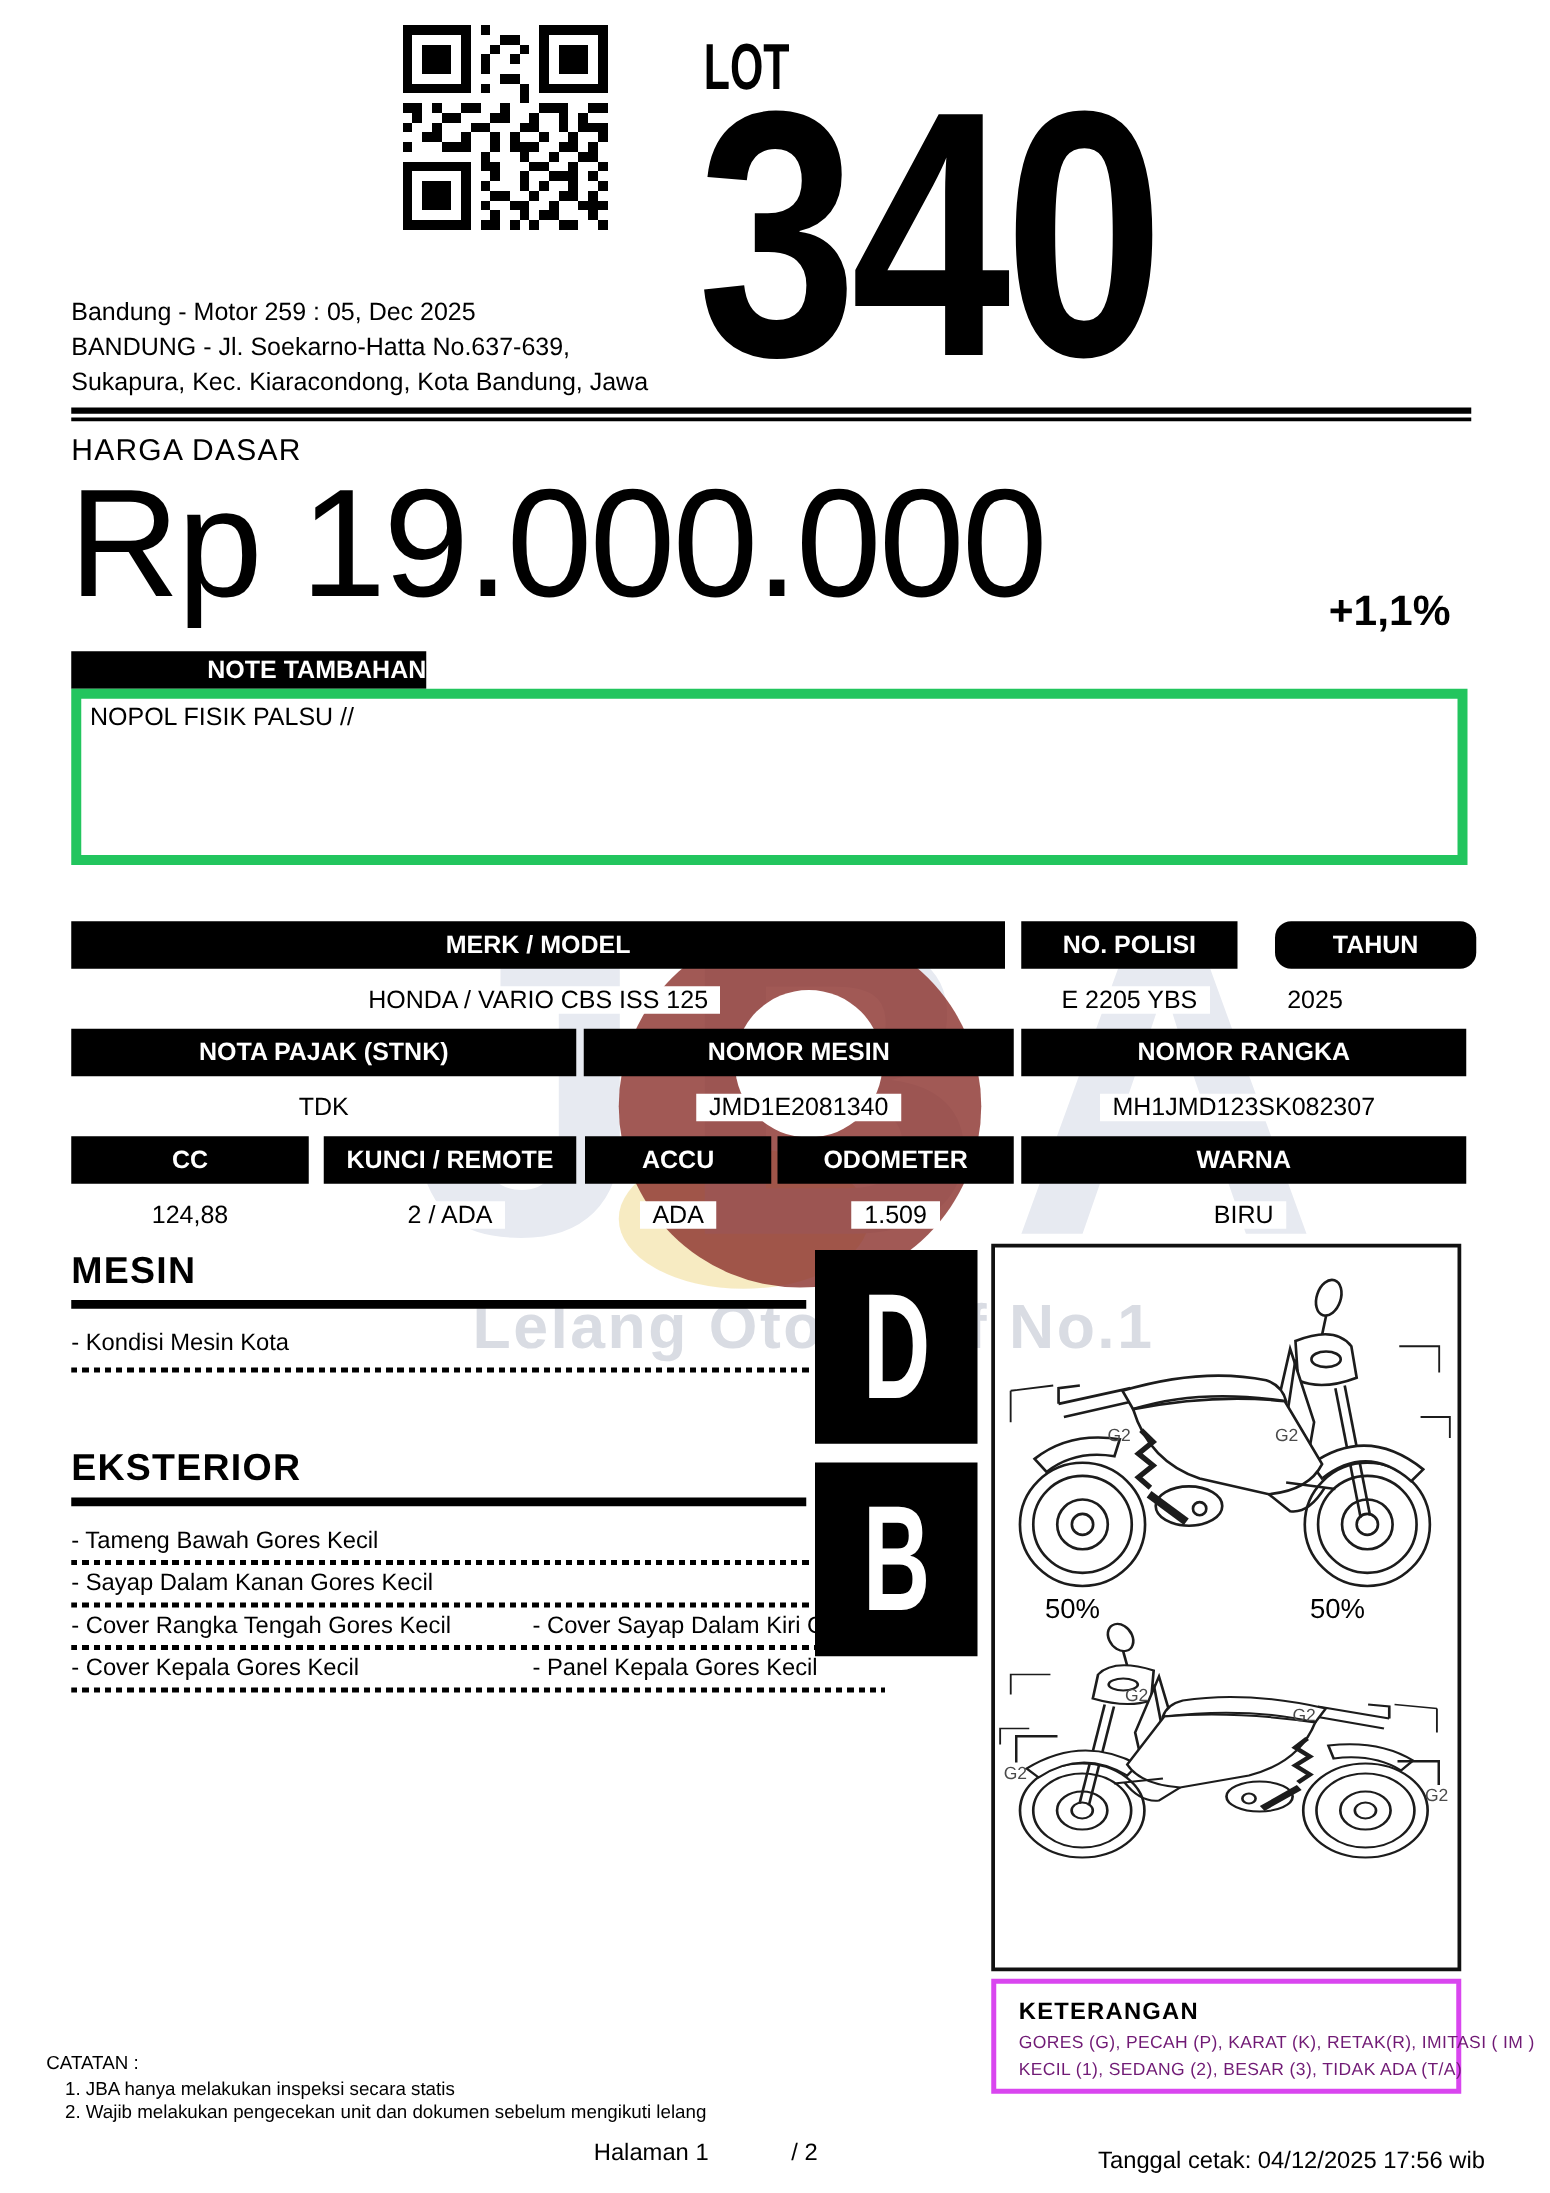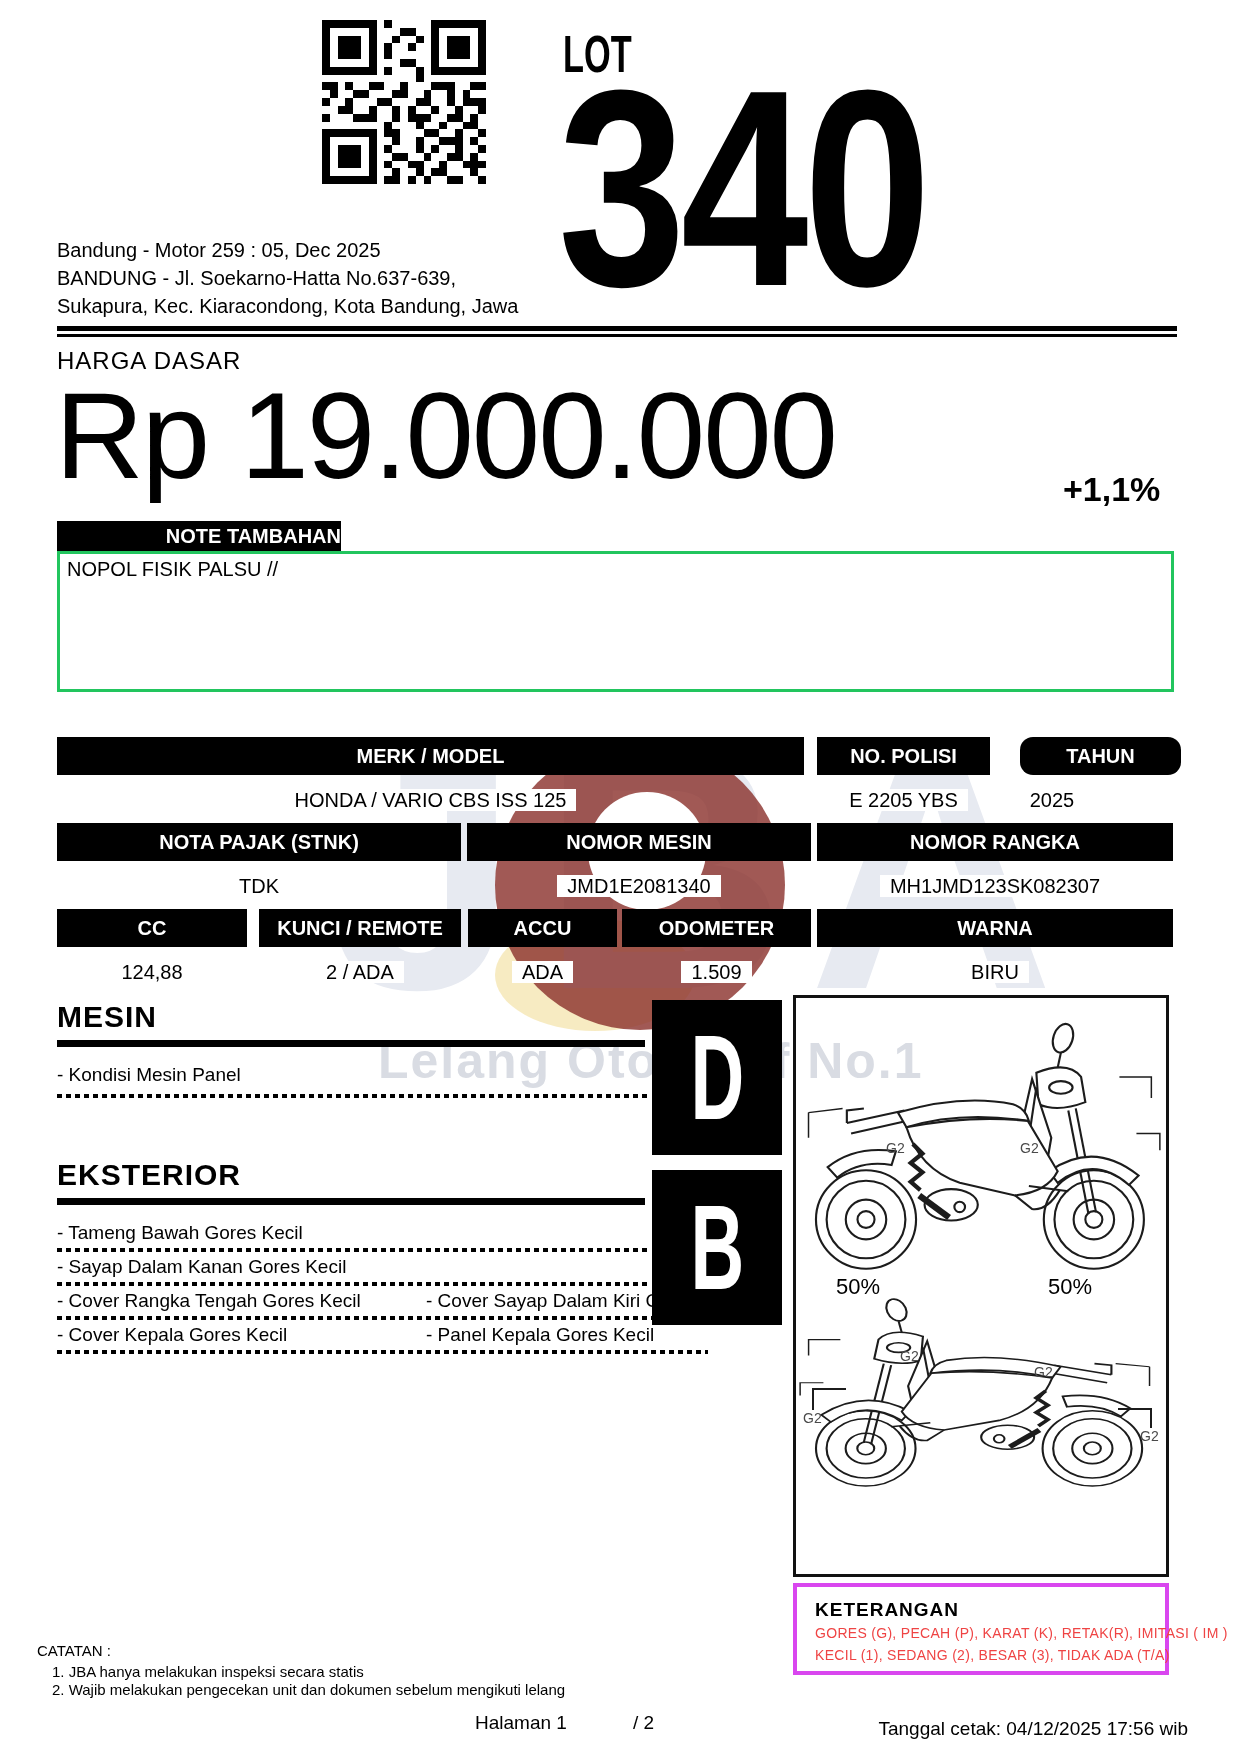--- a/index.html
+++ b/index.html
@@ -17,38 +17,38 @@
   .wm-text{font-weight:bold;font-size:50px;color:#d9dce3;letter-spacing:2px;}
   
   .addr{font-size:20px;line-height:28px;}
   .lot-label{font-size:52px;font-weight:bold;transform:scaleX(.66);transform-origin:left top;line-height:1;}
   .lot-number{font-size:280px;font-weight:bold;line-height:1;transform:scaleX(.82);transform-origin:left top;letter-spacing:-6px;}
   .dbl-rule{border-top:5px solid #000;border-bottom:3px solid #000;height:3px;width:1120px;}
   .harga-label{font-size:24px;letter-spacing:1px;}
   .harga-value{font-size:123px;line-height:1;letter-spacing:-2px;white-space:nowrap;}
   .pct{font-size:34px;font-weight:bold;}
   .note-tab{background:#000;color:#fff;font-weight:bold;font-size:20px;line-height:30px;height:30px;width:284px;padding-left:8px;box-sizing:border-box;}
-  .note-box{border:3px solid #22c55e;box-sizing:border-box;background:transparent;}
+  .note-box{border:8px solid #22c55e;box-sizing:border-box;background:transparent;}
   .note-text{font-size:20px;padding:4px 7px;}
   
   .bar{background:#000;color:#fff;font-weight:bold;font-size:20px;height:38px;line-height:38px;text-align:center;}
   .val{height:40px;line-height:40px;text-align:center;font-size:20px;}
   .val span{background:#fff;padding:0 10px;}
   
   .sec-title{font-size:30px;font-weight:bold;letter-spacing:1px;}
   .sec-rule{height:7px;background:#000;width:588px;}
   .item{font-size:19px;white-space:nowrap;}
   .dots{height:4px;background:repeating-linear-gradient(90deg,#000 0 5px,transparent 5px 9px);}
   .grade-box{width:130px;height:155px;background:#000;color:#fff;text-align:center;}
   .grade-letter{display:inline-block;font-size:120px;font-weight:bold;line-height:155px;transform:scaleX(.62);}
   
   .diagram-box{border:3px solid #111;box-sizing:border-box;}
   .ket-box{border:4px solid #d946ef;box-sizing:border-box;}
   .ket-title{font-size:19px;font-weight:bold;letter-spacing:1px;}
-  .ket-line{font-size:14px;color:#ef4444;letter-spacing:.3px;white-space:nowrap;}
+  .ket-line{font-size:14px;color:#701a75;letter-spacing:.3px;white-space:nowrap;}
   .pct50{font-size:22px;}
   .g2{font-size:14px;color:#4a4a4a;}
   .callout{background:#1c1c1c;}
   .scooter{width:100%;height:100%;}
   .mirror{transform:scaleX(-1);}
   
   .catatan{font-size:15px;}
   .foot{font-size:19px;}
 </style>
 </head>
@@ -235,21 +235,21 @@
     <div class="abs bar" style="left:622px;top:909px;width:189px;">ODOMETER</div>
     <div class="abs bar" style="left:817px;top:909px;width:356px;">WARNA</div>
     <div class="abs val" style="left:57px;top:952px;width:190px;"><span>124,88</span></div>
     <div class="abs val" style="left:259px;top:952px;width:202px;"><span>2 / ADA</span></div>
     <div class="abs val" style="left:468px;top:952px;width:149px;"><span>ADA</span></div>
     <div class="abs val" style="left:622px;top:952px;width:189px;"><span>1.509</span></div>
     <div class="abs val" style="left:817px;top:952px;width:356px;"><span>BIRU</span></div>
 
     <div class="abs sec-title" style="left:57px;top:1000px;">MESIN</div>
     <div class="abs sec-rule" style="left:57px;top:1040px;"></div>
-    <div class="abs item" style="left:57px;top:1064px;">- Kondisi Mesin Panel</div>
+    <div class="abs item" style="left:57px;top:1064px;">- Kondisi Mesin Kota</div>
     <div class="abs dots" style="left:57px;top:1094px;width:591px;"></div>
     <div class="abs grade-box" style="left:652px;top:1000px;">
       <span class="grade-letter">D</span>
     </div>
 
     <div class="abs sec-title" style="left:57px;top:1158px;">EKSTERIOR</div>
     <div class="abs sec-rule" style="left:57px;top:1198px;"></div>
     <div class="abs grade-box" style="left:652px;top:1170px;">
       <span class="grade-letter">B</span>
     </div>

